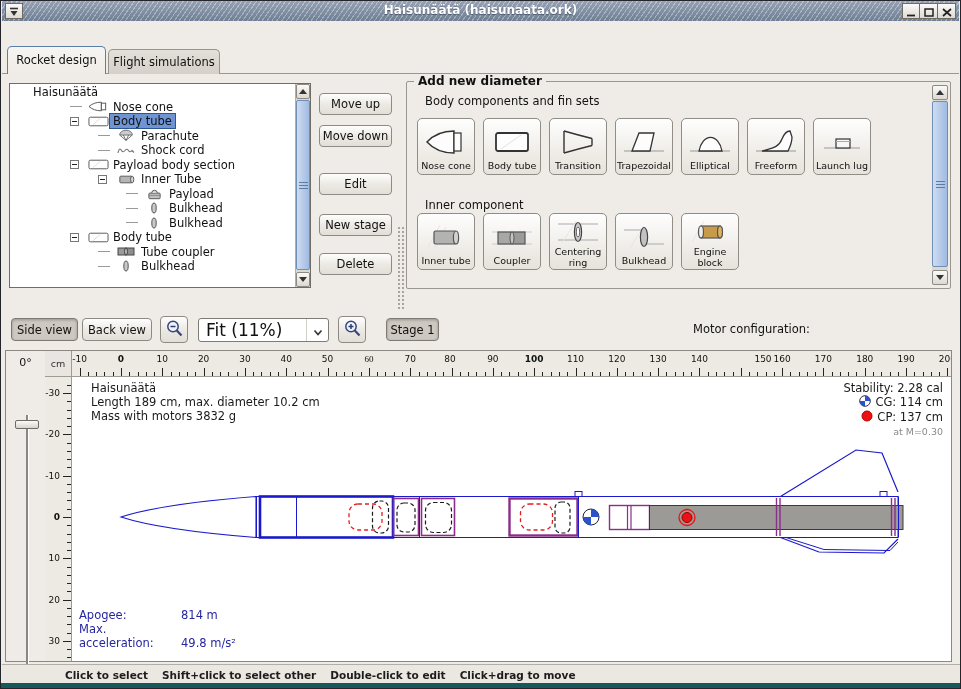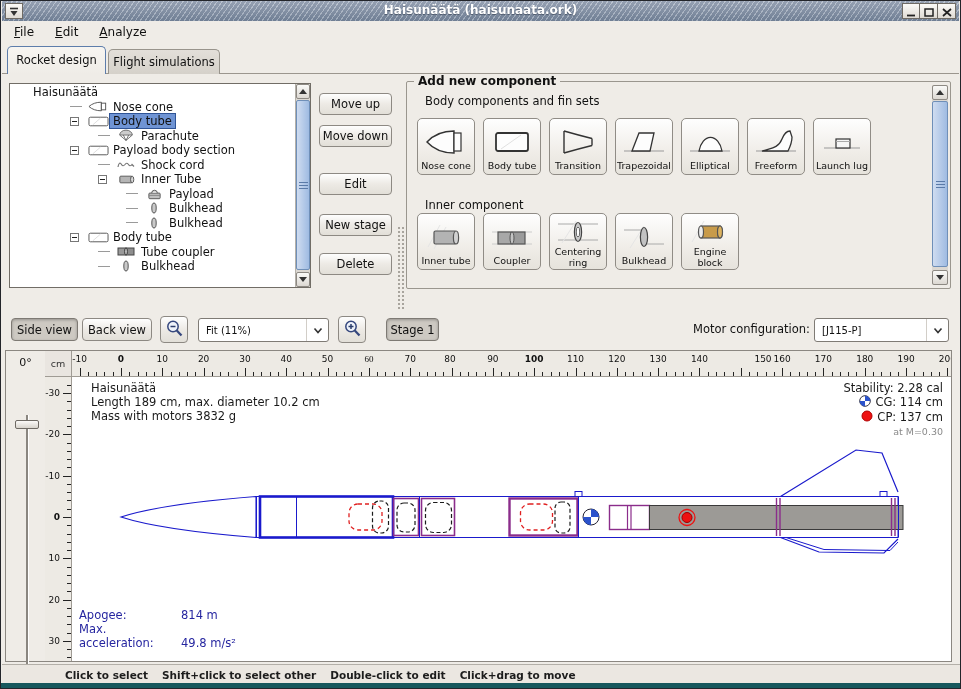--- a/index.html
+++ b/index.html
@@ -78,21 +78,21 @@
               border:1px solid #908c86; border-radius:5px; display:flex; flex-direction:column;
               align-items:center; padding:3px 1px 2px 1px; }
   .comp-icon { flex:1; display:flex; align-items:center; }
   .comp-label { font-size:9.5px; line-height:1.15; text-align:center; color:#111; }
 
   
   .toolbar { position:absolute; left:0; top:313px; width:961px; height:36px; }
   .tbtn { position:absolute; top:4px; height:23px; }
   .sq { width:28px; height:27px; top:2px; }
   .combo { position:absolute; top:4px; height:24px; background:#fff; border:1px solid #7f7b75; border-radius:3px;
-           font-size:10px; color:#111; display:flex; align-items:center; padding-left:7px; }
+           font-size:17px; color:#111; display:flex; align-items:center; padding-left:7px; }
   .combo .chev { position:absolute; right:0; top:0; bottom:0; width:22px; border-left:1px solid #d2cec8;
                  display:flex; align-items:center; justify-content:center; }
   .tlabel { position:absolute; font-size:11.5px; color:#111; }
 
   
   .diagram { position:absolute; left:4px; top:349px; width:947px; height:312px; background:#efece7;
              border:1px solid #8b8781; }
   .angle-label { position:absolute; left:0; top:5px; width:39px; text-align:center; font-size:11px; color:#111; }
   .corner { position:absolute; left:39px; top:0; width:27px; height:26px; background:#e9e5e0;
             border-right:1px solid #9f9b94; border-bottom:1px solid #9f9b94; font-size:9.5px; color:#333;
@@ -150,21 +150,20 @@
             </svg></span>
         </div>
       <div class="tb-btn">
           <span><svg width="10" height="9" viewBox="0 0 10 9">
               <path d="M1 1 L9 8 M9 1 L1 8" stroke="#222" stroke-width="1.7"></path>
             </svg></span>
         </div>
     </div>
   </div>
 
-  <div class="menubar" id="menubar"><span class="menu-item"><u>F</u>ile</span><span class="menu-item"><u>E</u>dit</span><span class="menu-item"><u>A</u>nalyze</span></div>
 
   <div class="tabbar">
     <div class="rule"></div>
     <div id="tabs">
         <div class="tab active">Rocket design</div>
         <div class="tab inactive">Flight simulations</div>
       </div>
   </div>
 
   <div class="tree-panel">
@@ -205,45 +204,45 @@
             <span class="conn"></span>
           </span>
           <span class="tree-ic">
             <svg width="18" height="13" viewBox="0 0 20 13">
               <path d="M3 6 A7 5.5 0 0 1 17 6 Z" fill="#ccc" stroke="#666"></path>
               <path d="M3 6 L10 12 L17 6 M7 6 L10 12 M13 6 L10 12" stroke="#666" fill="none"></path>
             </svg>
           </span>
           <span class="tree-label">Parachute</span>
         </div>
+        <div class="tree-row" style="padding-left: 88px;">
+          <span class="slot">
+            <span class="conn"></span>
+          </span>
+          <span class="tree-ic">
+            <svg width="20" height="11" viewBox="0 0 20 11">
+              <path d="M2 8 Q3 2 5.5 5.5 Q7 8 9 5.5 Q10.5 3 12.5 5.5 Q14 8 16 5.5 L18 7.5" fill="none" stroke="#777" stroke-width="1.2"></path>
+            </svg>
+          </span>
+          <span class="tree-label">Shock cord</span>
+        </div>
         <div class="tree-row" style="padding-left: 60px;">
           <span class="slot">
             <svg width="9" height="9" viewBox="0 0 9 9">
               <rect x="0.5" y="0.5" width="8" height="8" fill="#fff" stroke="#777"></rect>
               <line x1="2" y1="4.5" x2="7" y2="4.5" stroke="#222"></line>
             </svg>
           </span>
           <span class="tree-ic">
             <svg width="21" height="11" viewBox="0 0 22 11">
               <rect x="1" y="1" width="20" height="9" rx="1.5" fill="#fff" stroke="#555"></rect>
               <line x1="5" y1="9" x2="13" y2="2" stroke="#ddd"></line>
             </svg>
           </span>
           <span class="tree-label">Payload body section</span>
-        </div>
-        <div class="tree-row" style="padding-left: 88px;">
-          <span class="slot">
-            <span class="conn"></span>
-          </span>
-          <span class="tree-ic">
-            <svg width="20" height="11" viewBox="0 0 20 11">
-              <path d="M2 8 Q3 2 5.5 5.5 Q7 8 9 5.5 Q10.5 3 12.5 5.5 Q14 8 16 5.5 L18 7.5" fill="none" stroke="#777" stroke-width="1.2"></path>
-            </svg>
-          </span>
-          <span class="tree-label">Shock cord</span>
         </div>
         <div class="tree-row" style="padding-left: 88px;">
           <span class="slot">
             <svg width="9" height="9" viewBox="0 0 9 9">
               <rect x="0.5" y="0.5" width="8" height="8" fill="#fff" stroke="#777"></rect>
               <line x1="2" y1="4.5" x2="7" y2="4.5" stroke="#222"></line>
             </svg>
           </span>
           <span class="tree-ic">
             <svg width="18" height="11" viewBox="0 0 19 11">
@@ -345,21 +344,21 @@
       <div class="btn" style="position: absolute; left: 318px; top: 92px; width: 73px; height: 22px;">Move up</div>
       <div class="btn" style="position: absolute; left: 318px; top: 124px; width: 73px; height: 22px;">Move down</div>
       <div class="btn" style="position: absolute; left: 318px; top: 172px; width: 73px; height: 22px;">Edit</div>
       <div class="btn" style="position: absolute; left: 318px; top: 213px; width: 73px; height: 22px;">New stage</div>
       <div class="btn" style="position: absolute; left: 318px; top: 252px; width: 73px; height: 22px;">Delete</div>
     </div>
 
   <div class="vdivider"></div>
 
   <div class="groupbox">
-    <div class="legend">Add new component</div>
+    <div class="legend">Add new diameter</div>
     <div id="groups">
         <div class="grp-label" style="top: 12px;">Body components and fin sets</div>
         <div class="comp-btn" style="left: 10px; top: 36px;">
           <span class="comp-icon">
             <svg width="44" height="30" viewBox="0 0 44 30">
               <path d="M3 15 Q13 4 30 4 L30 26 Q13 26 3 15 Z" fill="#fdfdfd" stroke="#333" stroke-width="1.4"></path>
               <rect x="30" y="6" width="7" height="18" fill="#fdfdfd" stroke="#333" stroke-width="1.2"></rect>
             </svg>
           </span>
           <span class="comp-label">Nose cone</span>
@@ -511,28 +510,20 @@
     <div class="btn tbtn sq" style="left:337px;">
         <span><svg width="19" height="19" viewBox="0 0 19 19">
             <circle cx="8" cy="7.5" r="5.2" fill="#eef2fa" stroke="#35477d" stroke-width="1.5"></circle>
             <line x1="11.8" y1="11.5" x2="16.5" y2="16.5" stroke="#35477d" stroke-width="2.2"></line>
             <line x1="5.5" y1="7.5" x2="10.5" y2="7.5" stroke="#2b3c6b" stroke-width="1.5"></line>
             <line x1="8" y1="5" x2="8" y2="10" stroke="#2b3c6b" stroke-width="1.5"></line>
           </svg></span>
       </div>
     <div class="btn tbtn pressed" style="left:385px; width:53px;">Stage 1</div>
     <div class="tlabel" style="left:690px; top:8px; width:119px; text-align:right;">Motor configuration:</div>
-    <div class="combo" style="left:813px; width:135px;">
-      <span>[J115-P]</span>
-      <span class="chev">
-          <span><svg width="10" height="7" viewBox="0 0 10 7">
-              <path d="M1.5 1.5 L5 5.5 L8.5 1.5" stroke="#333" stroke-width="1.6" fill="none"></path>
-            </svg></span>
-        </span>
-    </div>
   </div>
 
   <div class="diagram">
     <div class="angle-label">0°</div>
     <div class="slider-track"></div>
     <div class="slider-handle"></div>
     <div class="corner">cm</div>
     <div class="hruler" id="hruler">
         <div class="htick" style="left: 7.68px; height: 8px;"></div>
         <div class="hlab" style="left: 7.68px;">-10</div>

